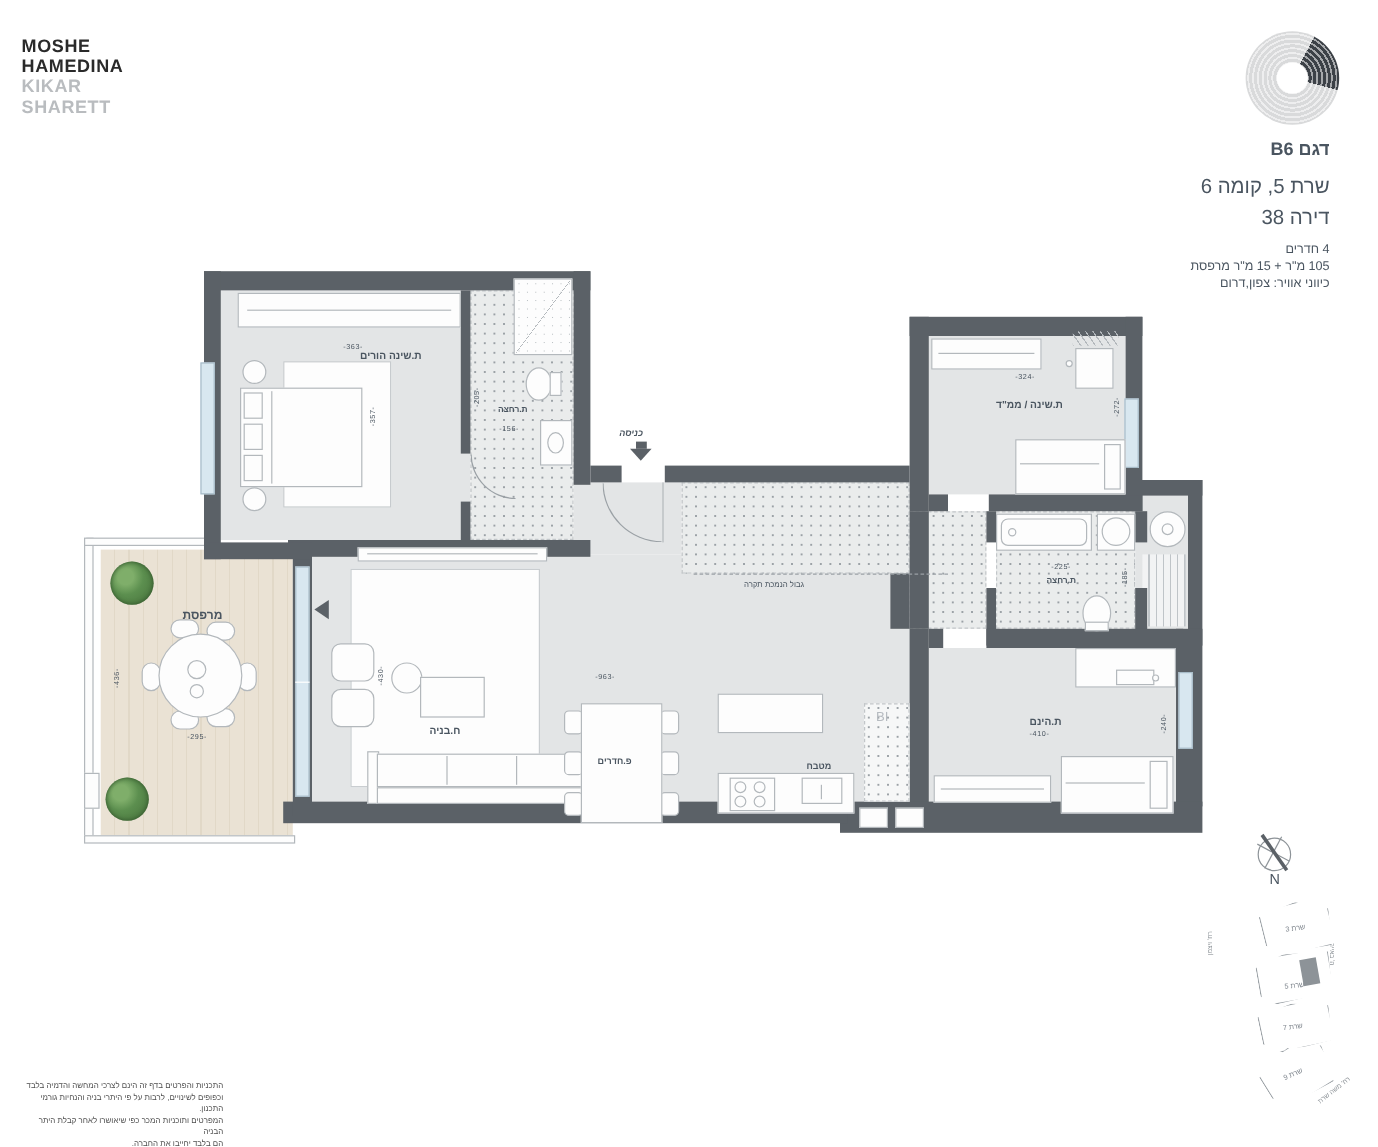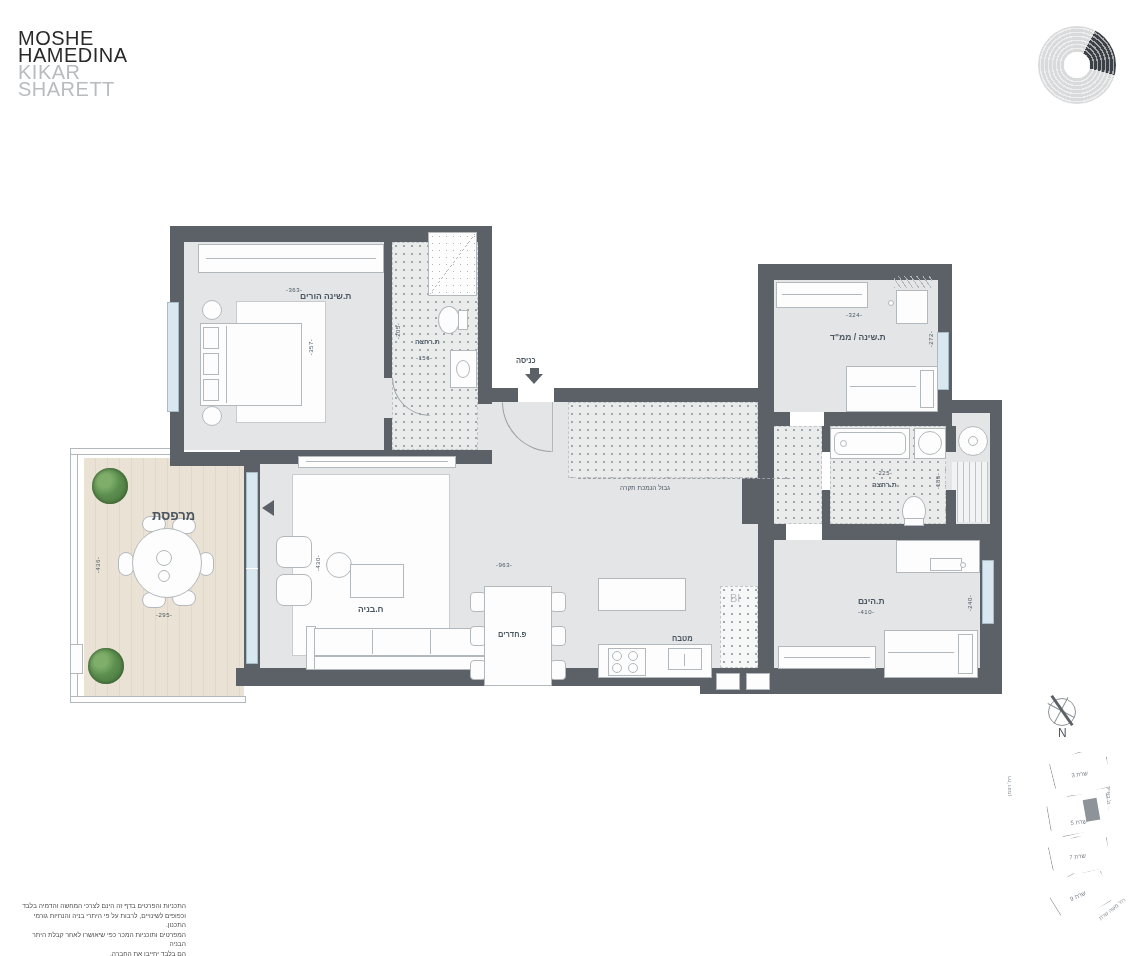--- a/index.html
+++ b/index.html
@@ -15,21 +15,21 @@
   .lbl{position:absolute;color:#4a5560;font-size:8.5px;font-weight:700;white-space:nowrap;direction:rtl;}
   .dim{position:absolute;color:#4a5560;font-size:6px;letter-spacing:.5px;white-space:nowrap;}
   .dimv{transform:rotate(-90deg);transform-origin:center;}
   .oval{position:absolute;background:#fdfdfd;border:1px solid #b3b8bc;border-radius:50%;box-sizing:border-box;}
   .chair{position:absolute;background:#fdfdfd;border:1px solid #b3b8bc;border-radius:4px;box-sizing:border-box;}
   .arc{position:absolute;border:1px solid #9aa0a5;border-top-color:transparent;border-right-color:transparent;border-radius:0 0 0 100%;box-sizing:border-box;background:transparent;}
   .plant{position:absolute;border-radius:50%;background:radial-gradient(circle at 35% 35%,#7fae6a 0 20%,#5c8f4f 45%,#45703a 100%);box-shadow:inset 0 0 4px #2f4f28;}
   .hatch{position:absolute;background:repeating-linear-gradient(55deg,#b3b8bc 0 1px,transparent 1px 5px);}
   .stripe-v{position:absolute;background:repeating-linear-gradient(90deg,#f2f3f4 0 5px,#bfc4c8 5px 6px);}
   
-  .brand{position:absolute;left:18px;top:30px;font-size:20px;font-weight:400;line-height:17px;letter-spacing:.5px;color:#2a2a2a;}
+  .brand{position:absolute;left:18px;top:30px;font-size:15px;font-weight:700;line-height:17px;letter-spacing:.5px;color:#2a2a2a;}
   .brand .muted{color:#b9bcbf;}
   .hdr{position:absolute;right:40px;top:116px;text-align:right;direction:rtl;color:#4a5560;}
   .hdr .model{font-size:15px;font-weight:700;margin-bottom:10px;}
   .hdr .big{font-size:17px;font-weight:400;line-height:26px;}
   .hdr .small{font-size:10.5px;line-height:14px;margin-top:6px;}
   
   .donut{position:absolute;left:1038px;top:26px;width:78px;height:78px;border-radius:50%;
     background:conic-gradient(from 0deg,#d9dadb 0 28deg,#3c4147 28deg 105deg,#d9dadb 105deg 360deg);}
   .donut::before{content:"";position:absolute;inset:0;border-radius:50%;
     background:repeating-radial-gradient(circle at 50% 50%,rgba(255,255,255,.55) 0 1.5px,rgba(255,255,255,0) 1.5px 4px);}
@@ -54,20 +54,28 @@
 
   <div class="brand">
     <div>MOSHE</div>
     <div>HAMEDINA</div>
     <div class="muted">KIKAR</div>
     <div class="muted">SHARETT</div>
   </div>
 
   <div class="donut"></div>
 
+  <div class="hdr">
+    <div class="model">דגם B6</div>
+    <div class="big">שרת 5, קומה 6</div>
+    <div class="big">דירה 38</div>
+    <div class="small">4 חדרים</div>
+    <div class="small" style="margin-top:0;">105 מ"ר + 15 מ"ר מרפסת</div>
+    <div class="small" style="margin-top:0;">כיווני אוויר: צפון,דרום</div>
+  </div>
 
   <div class="floor" style="left:184px;top:242px;width:208px;height:208px;"></div>
   <div class="tile" style="left:392px;top:242px;width:86px;height:208px;"></div>
   <div class="floor" style="left:478px;top:402px;width:90px;height:60px;"></div>
   <div class="floor" style="left:260px;top:462px;width:500px;height:206px;"></div>
   <div class="tile" style="left:568px;top:402px;width:190px;height:76px;"></div>
   <div class="tile" style="left:758px;top:426px;width:64px;height:98px;"></div>
   <div class="floor" style="left:774px;top:280px;width:164px;height:132px;"></div>
   <div class="tile" style="left:830px;top:426px;width:116px;height:98px;"></div>
   <div class="floor" style="left:946px;top:412px;width:44px;height:124px;"></div>
@@ -115,21 +123,21 @@
   <div class="wall" style="left:700px;top:668px;width:302px;height:26px;"></div>
   <div class="furn" style="left:716px;top:673px;width:24px;height:17px;"></div>
   <div class="furn" style="left:746px;top:673px;width:24px;height:17px;"></div>
   <div class="wall" style="left:236px;top:668px;width:470px;height:18px;"></div>
   <div class="wall" style="left:244px;top:452px;width:16px;height:228px;"></div>
   <div class="glass" style="left:246px;top:472px;width:12px;height:192px;"></div>
   <div class="line" style="left:246px;top:568px;width:12px;height:1px;background:#fff;"></div>
   <div class="wall" style="left:170px;top:452px;width:90px;height:14px;"></div>
   <div class="tri-left" style="left:262px;top:500px;"></div>
 
-  <div class="lbl" style="left:516px;top:356px;font-size:7.5px;">כניסה</div>
+  <div class="lbl" style="left:516px;top:356px;font-size:7.5px;font-style:italic;">כניסה</div>
   <div class="wall" style="left:530px;top:368px;width:9px;height:6px;"></div>
   <div class="tri-down" style="left:525px;top:374px;"></div>
 
   <div class="furn" style="left:198px;top:244px;width:186px;height:29px;"></div>
   <div class="line" style="left:206px;top:258px;width:170px;height:1px;"></div>
   <div class="furn" style="left:236px;top:301px;width:90px;height:122px;border-color:#c7cbce;"></div>
   <div class="furn" style="left:200px;top:323px;width:102px;height:83px;"></div>
   <div class="furn" style="left:203px;top:327px;width:16px;height:22px;"></div>
   <div class="furn" style="left:203px;top:353px;width:16px;height:22px;"></div>
   <div class="furn" style="left:203px;top:379px;width:16px;height:22px;"></div>
@@ -236,21 +244,21 @@
   <div class="plant" style="left:88px;top:648px;width:36px;height:36px;"></div>
   <div class="chair" style="left:142px;top:516px;width:24px;height:16px;border-radius:8px;"></div>
   <div class="chair" style="left:172px;top:518px;width:24px;height:16px;border-radius:8px;"></div>
   <div class="chair" style="left:118px;top:552px;width:16px;height:24px;border-radius:8px;"></div>
   <div class="chair" style="left:198px;top:552px;width:16px;height:24px;border-radius:8px;"></div>
   <div class="chair" style="left:142px;top:592px;width:24px;height:16px;border-radius:8px;"></div>
   <div class="chair" style="left:172px;top:590px;width:24px;height:16px;border-radius:8px;"></div>
   <div class="oval" style="left:132px;top:528px;width:70px;height:70px;"></div>
   <div class="oval" style="left:156px;top:550px;width:16px;height:16px;"></div>
   <div class="oval" style="left:158px;top:570px;width:12px;height:12px;"></div>
-  <div class="lbl" style="left:152px;top:508px;font-size:13px;">מרפסת</div>
+  <div class="lbl" style="left:152px;top:508px;font-size:10px;">מרפסת</div>
   <div class="dim dimv" style="left:90px;top:562px;">-436-</div>
   <div class="dim" style="left:156px;top:612px;">-295-</div>
 
   <div class="compass-circle" style="left:1048px;top:698px;"></div>
   <div class="needle" style="left:1046px;top:710px;width:30px;height:1px;transform:rotate(28deg);background:#8d9398;"></div>
   <div class="needle" style="left:1046px;top:710px;width:30px;height:1px;transform:rotate(118deg);background:#8d9398;"></div>
   <div class="needle" style="left:1044px;top:709px;width:36px;height:3px;transform:rotate(55deg);"></div>
   <div class="lbl" style="left:1058px;top:726px;font-size:12px;font-weight:400;direction:ltr;">N</div>
 
   <div class="bldg" style="left:1052px;top:752px;width:58px;height:42px;transform:rotate(-14deg);clip-path:polygon(0 12%,55% 0,100% 28%,92% 100%,30% 92%,0 70%);">

